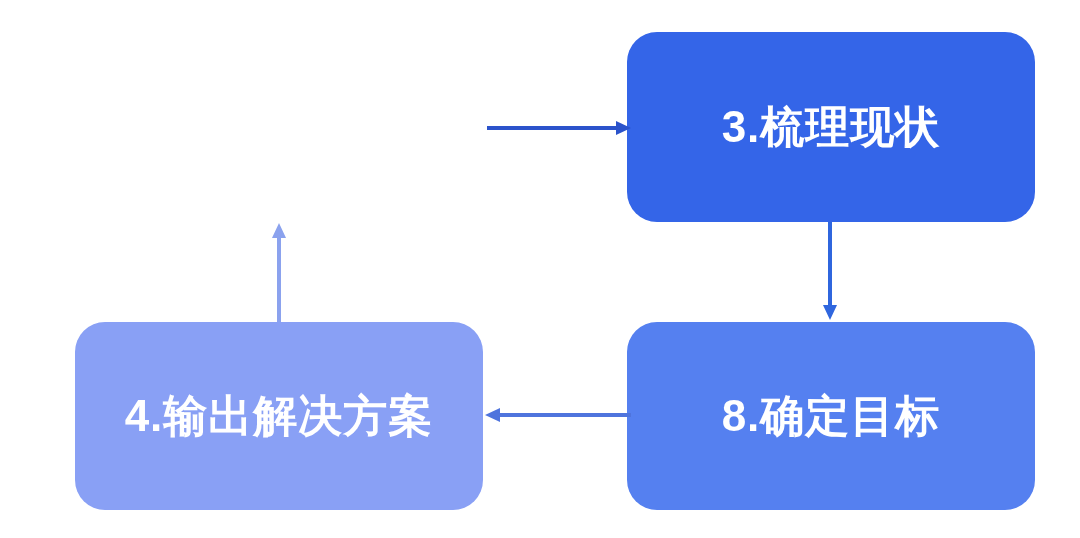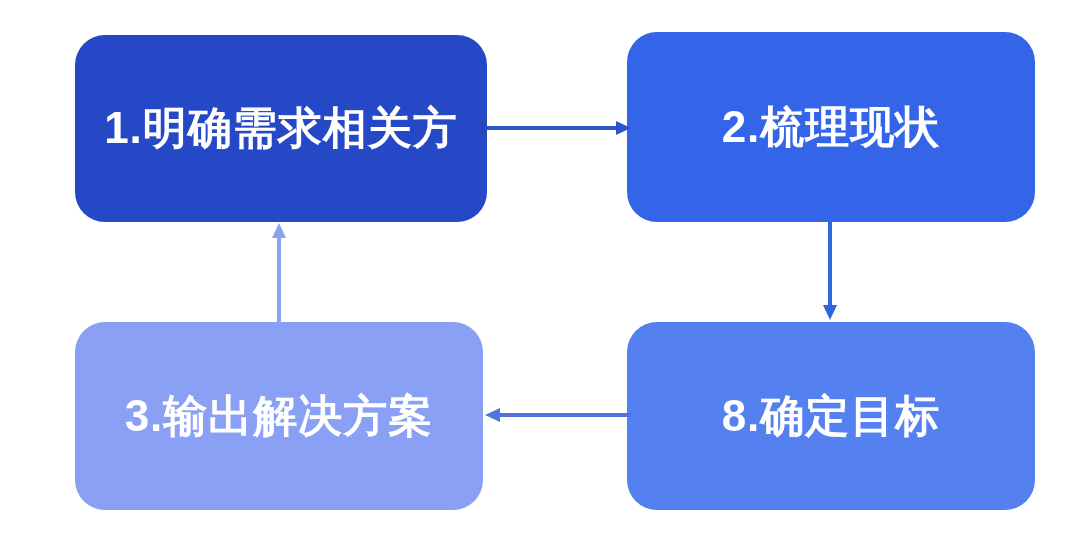--- a/index.html
+++ b/index.html
@@ -40,34 +40,31 @@
   #edge-1-2 { left: 487px; top: 118px; }
   #edge-2-3 { left: 820px; top: 222px; }
   #edge-3-4 { left: 483px; top: 405px; }
   #edge-4-1 { left: 269px; top: 221px; }
 </style>
 </head>
 <body>
 
 <div class="canvas">
 
-  <div class="node" id="node-1" style="background-color: rgb(36, 72, 198);">
-    <span class="node-label">1.明确需求相关方</span>
-  </div>
 
   <div class="node" id="node-2" style="background-color: rgb(52, 101, 232);">
-    <span class="node-label">2.梳理现状</span>
+    <span class="node-label">3.梳理现状</span>
   </div>
 
   <div class="node" id="node-3" style="background-color: rgb(85, 128, 240);">
     <span class="node-label">8.确定目标</span>
   </div>
 
   <div class="node" id="node-4" style="background-color: rgb(137, 160, 245);">
-    <span class="node-label">3.输出解决方案</span>
+    <span class="node-label">4.输出解决方案</span>
   </div>
 
   <svg class="edge" id="edge-1-2" width="145" height="20">
     <line x1="0" y1="10" x2="130" y2="10" stroke-width="4" stroke="#2b53cb"></line>
     <polygon points="129,3 144,10 129,17" fill="#2b53cb"></polygon>
   </svg>
 
   <svg class="edge" id="edge-2-3" width="20" height="100">
     <line x1="10" y1="0" x2="10" y2="84" stroke-width="4" stroke="#2f66de"></line>
     <polygon points="3,83 17,83 10,98" fill="#2f66de"></polygon>

